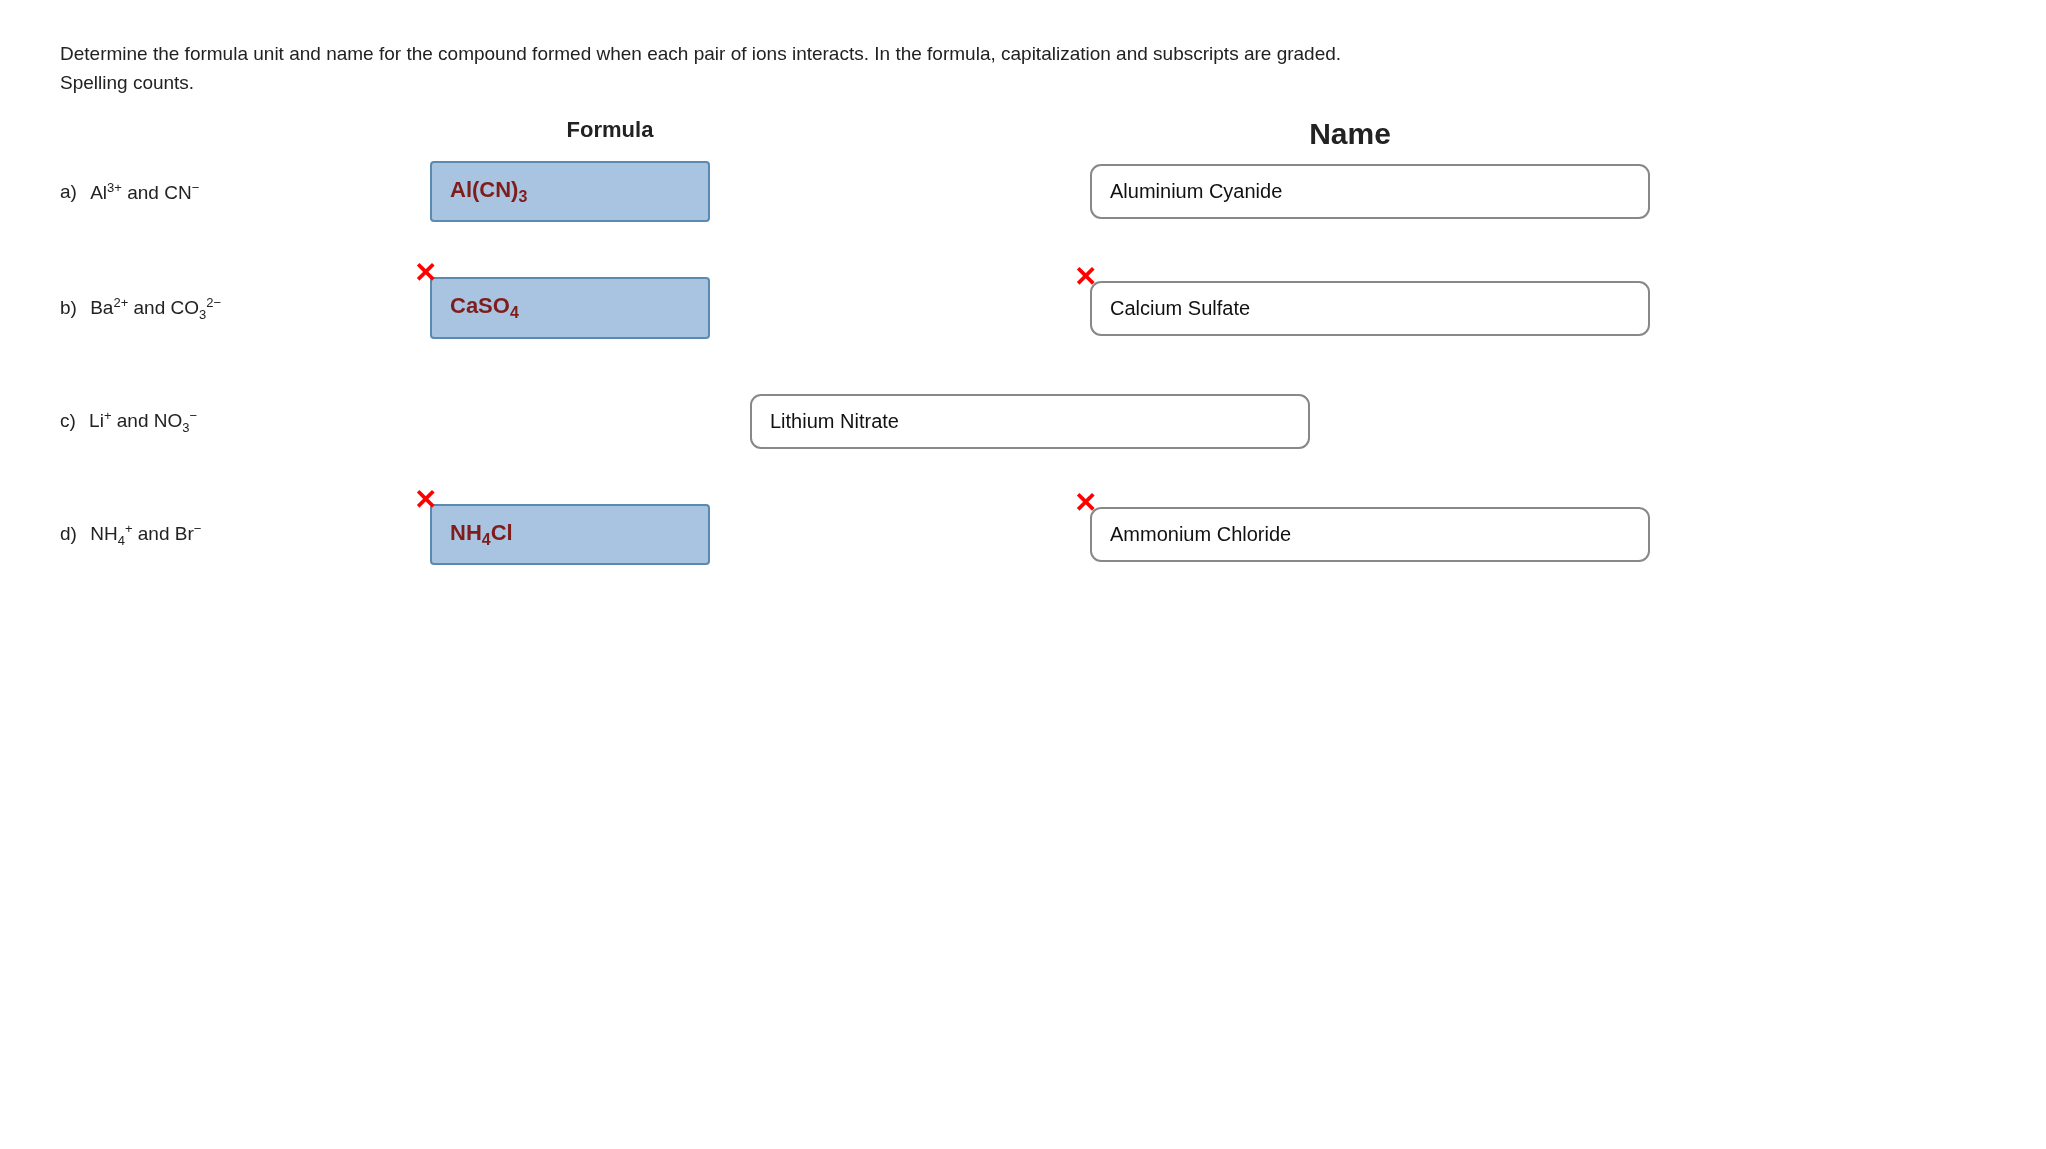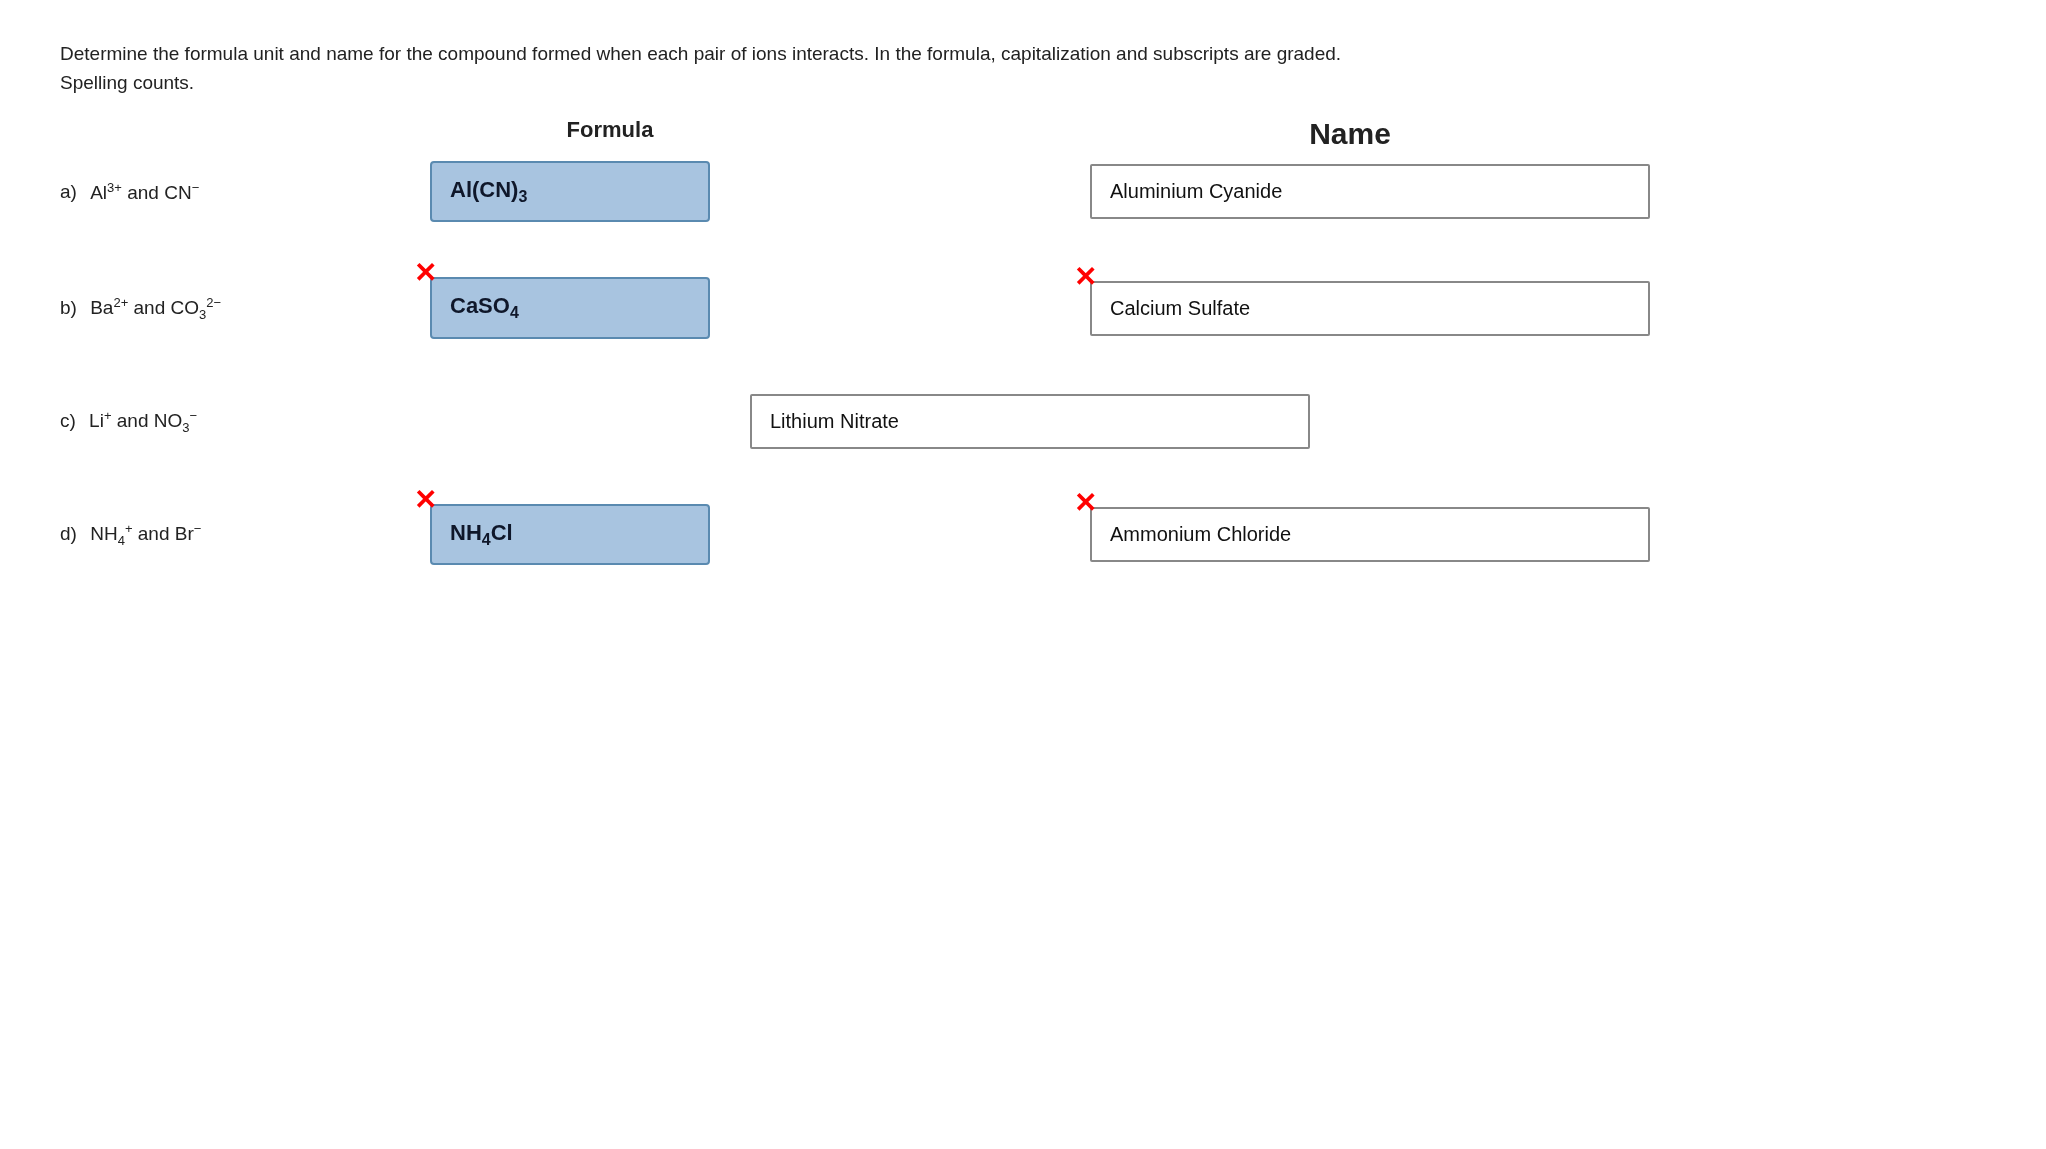--- a/index.html
+++ b/index.html
@@ -71,29 +71,29 @@
       position: relative;
     }
 
     .formula-box {
       background: #a8c4e0;
       border: 2px solid #5a8ab0;
       border-radius: 4px;
       padding: 14px 18px;
       font-size: 22px;
       font-weight: bold;
-      color: #0f172a;
+      color: #7f1d1d;
       min-width: 280px;
       display: inline-block;
     }
 
     .name-box {
       background: #ffffff;
       border: 2px solid #888;
-      border-radius: 2px;
+      border-radius: 11px;
       padding: 14px 18px;
       font-size: 20px;
       color: #111;
       width: 100%;
       display: block;
     }
 
     .error-x {
       position: absolute;
       top: -18px;

